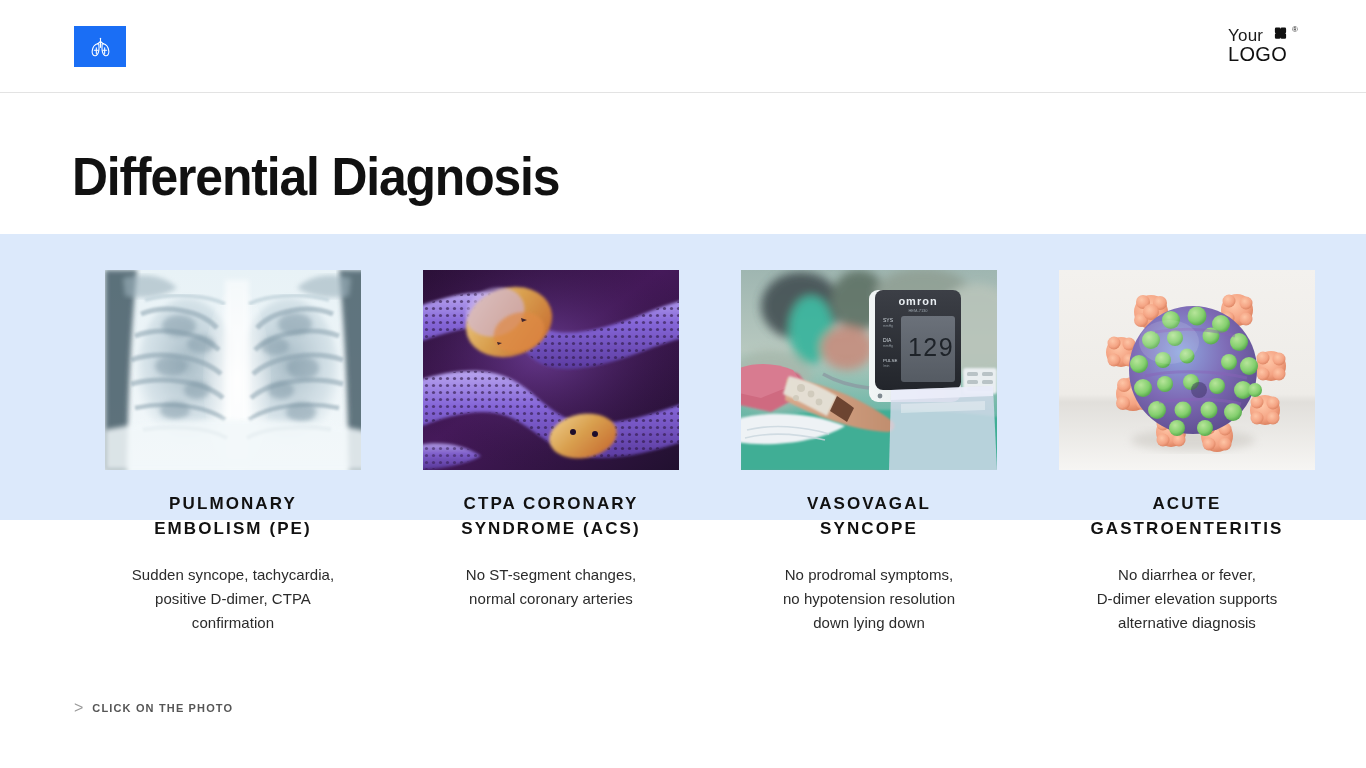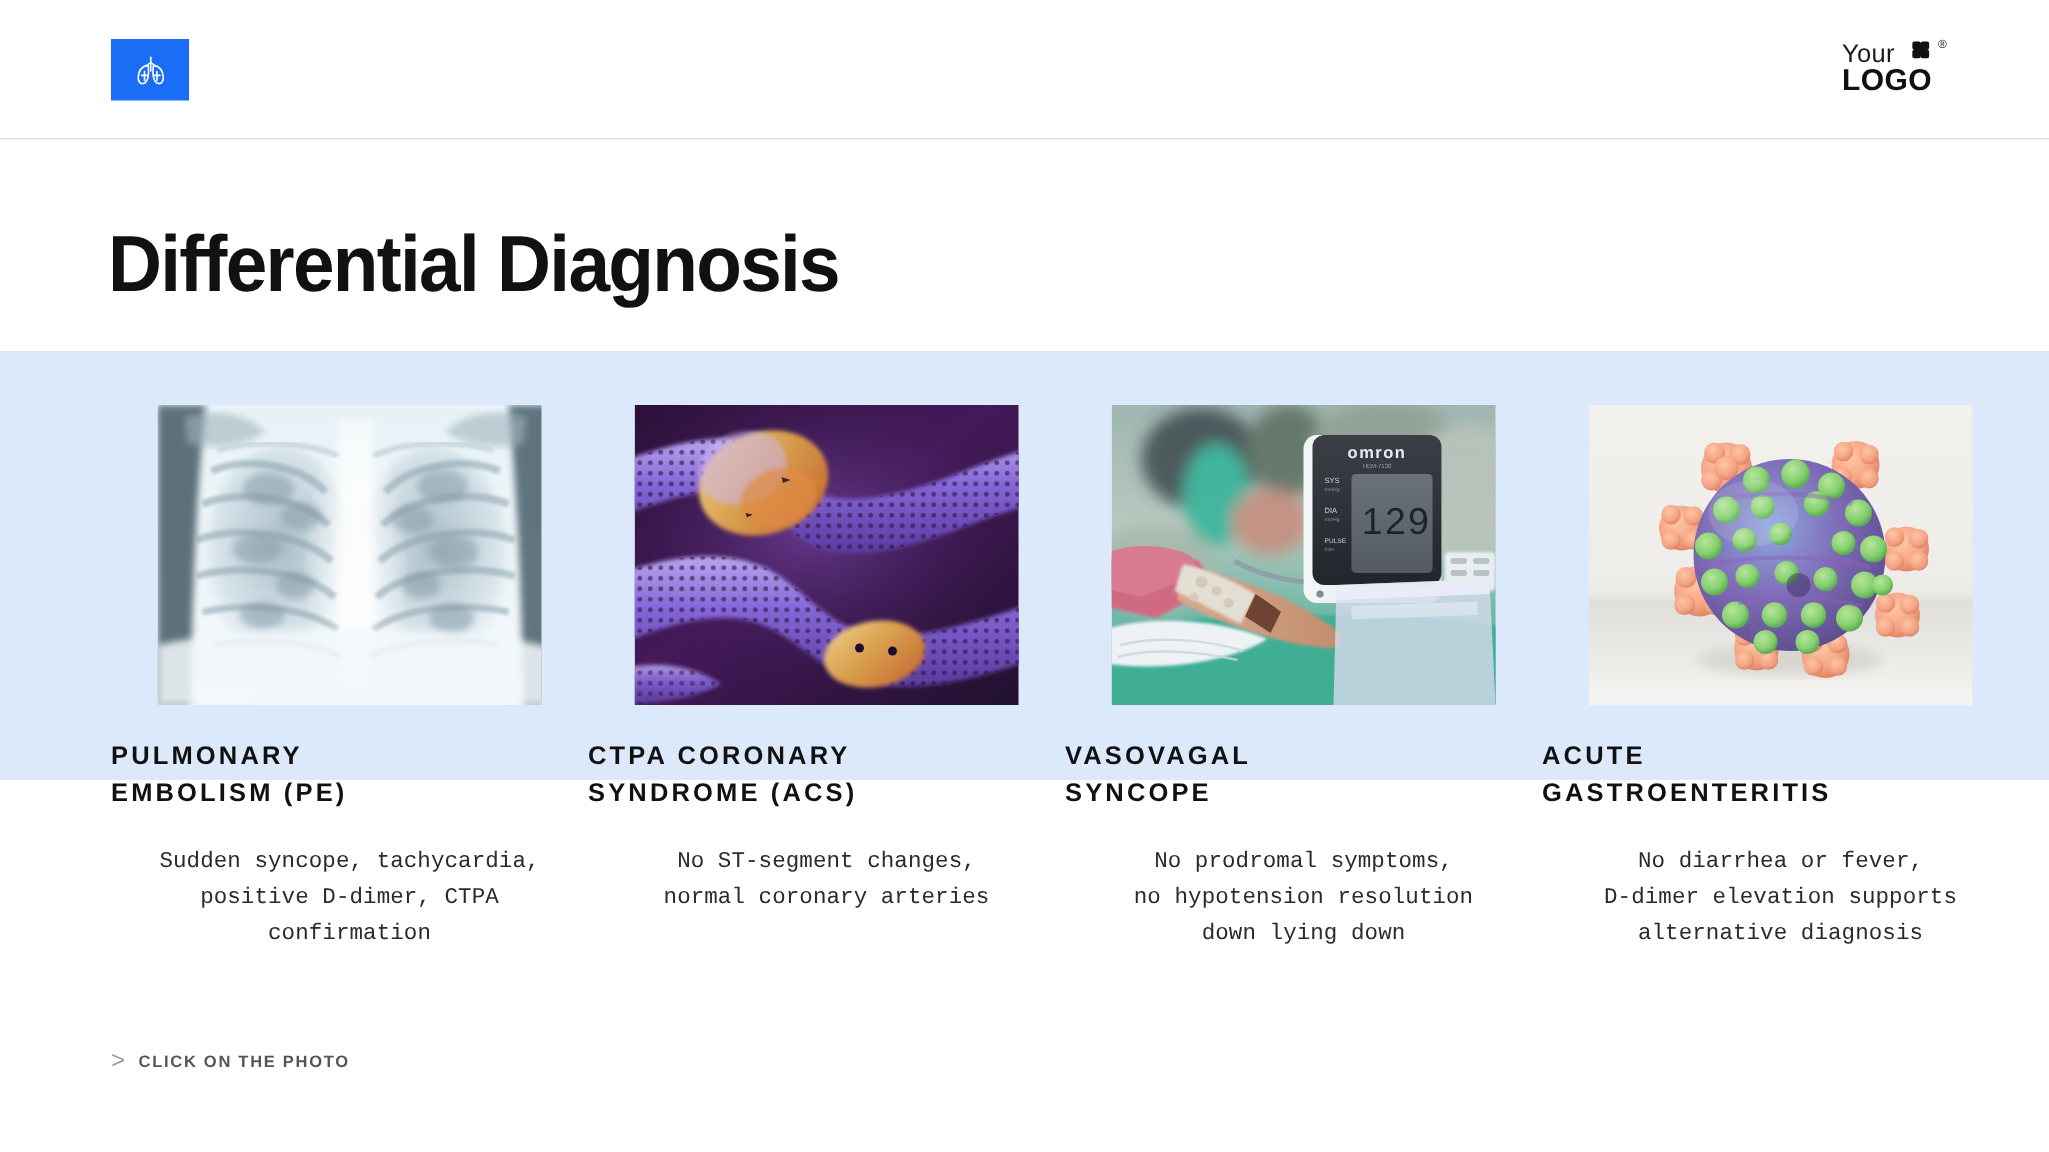--- a/index.html
+++ b/index.html
@@ -34,21 +34,21 @@
   }
   .your-logo .yl-glyph {
     position:absolute; left:44px; top:1px; width:17px; height:16px;
   }
   .your-logo .yl-reg {
     position:absolute; left:64px; top:-1px;
     font-size:8px; color:#1a1a1a; line-height:9px;
   }
   .your-logo .yl-bottom {
     position:absolute; left:0; top:17px;
-    font-size:20px; line-height:23px; font-weight:bold;
+    font-size:20px; line-height:23px; font-weight:normal;
     letter-spacing:.3px; color:#111;
   }
 
   
   .page-title {
     position:absolute; left:72px; top:146px;
     font-size:53px; line-height:62px; font-weight:bold;
     letter-spacing:-1.2px; color:#111111;
     font-family:"Liberation Sans", sans-serif;
     transform:scaleX(.94); transform-origin:left center;
@@ -70,28 +70,28 @@
   .card.c2 { left:710px; }
   .card.c3 { left:1028px; }
 
   .card-photo {
     position:relative; width:256px; height:200px; margin:36px auto 0;
     overflow:hidden; cursor:pointer;
   }
   .card-photo svg { display:block; width:264px; height:200px; }
 
   .card-title {
-    margin-top:21px; 
+    margin-top:21px; text-align:center;
     font-size:17px; line-height:25px; font-weight:bold;
     letter-spacing:2.1px; color:#111; white-space:pre-line;
   }
   .card-body {
     margin-top:22px; text-align:center;
     font-size:15px; line-height:24px; color:#2b2b2b;
-    white-space:pre-line; letter-spacing:.05px;font-family:Liberation Mono, monospace;
+    white-space:pre-line; letter-spacing:.05px;
   }
 
   
   .hint {
     position:absolute; left:74px; top:700px;
     display:flex; align-items:center; gap:9px;
   }
   .hint .chev {
     font-size:16px; color:#9a9a9a; line-height:16px;
     font-family:"Liberation Sans", sans-serif;

